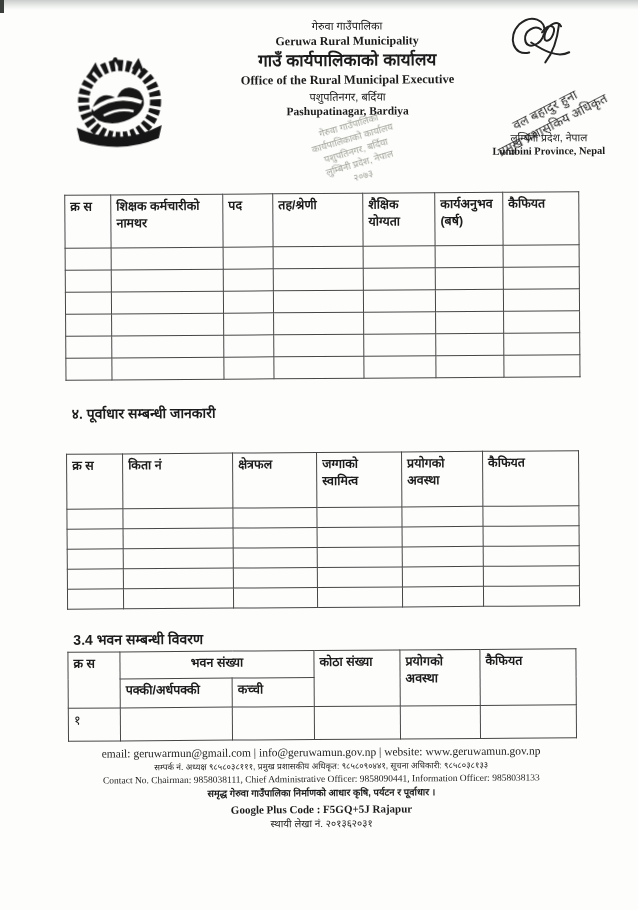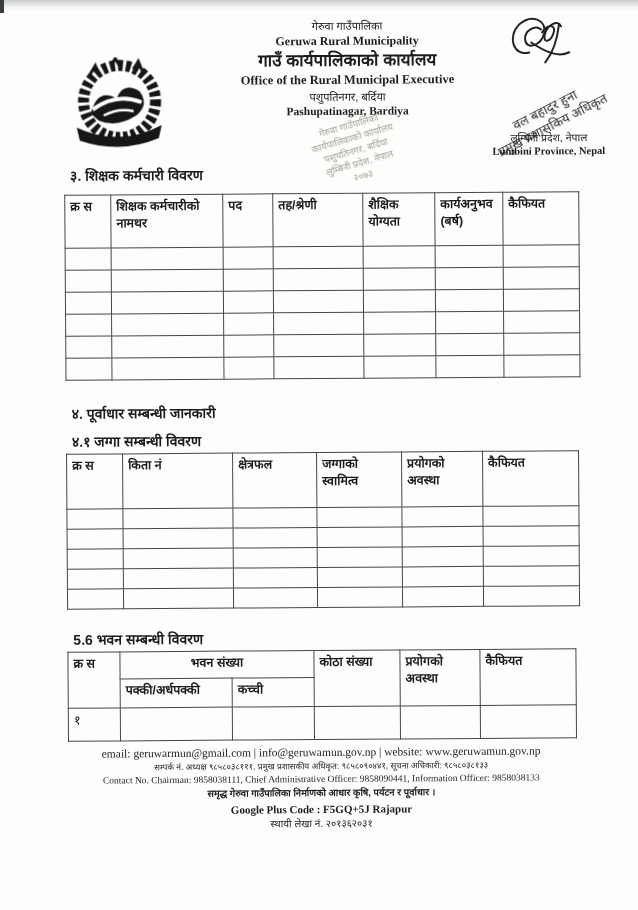--- a/index.html
+++ b/index.html
@@ -114,21 +114,20 @@
       </g>
     </svg>
     <div class="officer">
       <div>वल बहादुर हुना</div>
       <div>प्रमुख प्रशासकिय अधिकृत</div>
     </div>
     <div class="province-np">लुम्बिनी प्रदेश, नेपाल</div>
     <div class="province-en">Lumbini Province, Nepal</div>
   </div>
 
-  <div class="sec-title" style="left:72px;top:164px;">३. शिक्षक कर्मचारी विवरण</div>
 
   <table class="t1">
     <colgroup>
         <col class="c0">
         <col class="c1">
         <col class="c2">
         <col class="c3">
         <col class="c4">
         <col class="c5">
         <col class="c6">
@@ -196,21 +195,20 @@
           <td></td>
           <td></td>
           <td></td>
           <td></td>
           <td></td>
         </tr>
       </tbody>
   </table>
 
   <div class="sec-title" style="left:72px;top:402px;">४. पूर्वाधार सम्बन्धी जानकारी</div>
-  <div class="sec-title" style="left:72px;top:430px;">४.१ जग्गा सम्बन्धी विवरण</div>
 
   <table class="t2">
     <colgroup>
         <col class="c0">
         <col class="c1">
         <col class="c2">
         <col class="c3">
         <col class="c4">
         <col class="c5">
       </colgroup>
@@ -261,21 +259,21 @@
           <td></td>
           <td></td>
           <td></td>
           <td></td>
           <td></td>
           <td></td>
         </tr>
       </tbody>
   </table>
 
-  <div class="sec-title" style="left:72px;top:628px;">5.6 भवन सम्बन्धी विवरण</div>
+  <div class="sec-title" style="left:72px;top:628px;">3.4 भवन सम्बन्धी विवरण</div>
 
   <table class="t3">
     <colgroup>
         <col class="c0">
         <col class="c1">
         <col class="c2">
         <col class="c3">
         <col class="c4">
         <col class="c5">
       </colgroup>

